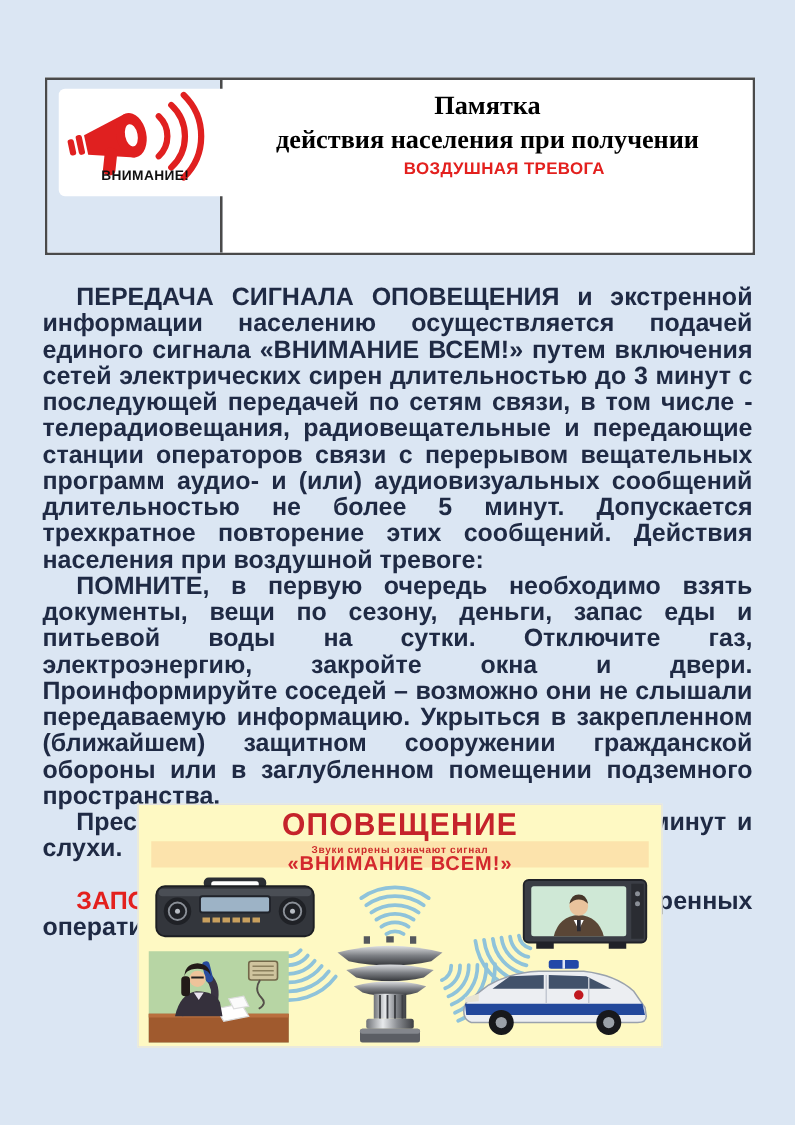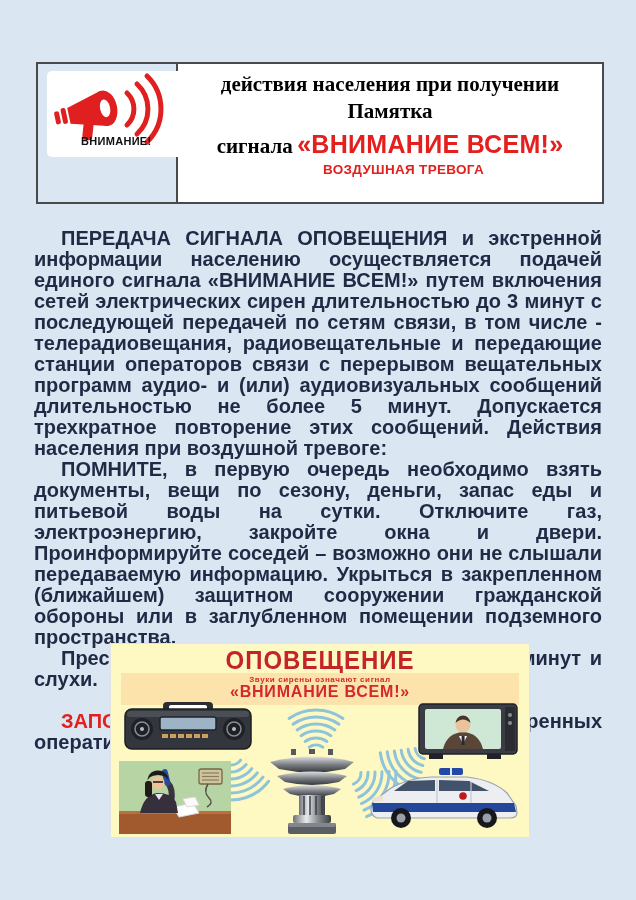--- a/index.html
+++ b/index.html
@@ -54,21 +54,21 @@
   .poster{
     position:absolute;left:110px;top:643px;width:420px;height:195px;
     background:#fef9c3;border:1px solid #e3e3e3;box-sizing:border-box;
     overflow:hidden;
   }
   .poster-title{
     margin-top:3px;text-align:center;font-size:24px;font-weight:800;
     color:#c5232b;letter-spacing:1px;transform:scaleY(1.05);
   }
   .poster-banner{
-    position:absolute;left:10px;top:29px;width:398px;height:32px;
+    position:absolute;left:10px;top:29px;width:398px;height:21px;
     background:#fce3ac;text-align:center;
   }
   .banner-small{
     font-size:8px;font-weight:bold;color:#cc2c2c;letter-spacing:0.6px;
     padding-top:2px;
   }
   .banner-big{
     font-size:16px;font-weight:800;color:#d3282e;letter-spacing:0.8px;
     line-height:16px;
   }
@@ -96,26 +96,22 @@
           <g fill="none" stroke="#e02020" stroke-width="5" stroke-linecap="round">
             <path d="M80,22 A22,22 0 0 1 80,54"></path>
             <path d="M90,13 A34,34 0 0 1 90,63"></path>
             <path d="M100,5 A46,46 0 0 1 100,71"></path>
           </g>
         </svg>
         <div class="logo-label">ВНИМАНИЕ!</div>
       </div>
     </div>
     <div class="header-right">
+      <div class="title-serif">Памятка</div>
       <div class="title-serif">действия населения при получении</div>
-      <div class="title-serif">Памятка</div>
-      <div class="title-line3">
-        <span class="title-serif">сигнала</span>
-        <span class="title-red">«ВНИМАНИЕ ВСЕМ!»</span>
-      </div>
       <div class="header-subtitle">ВОЗДУШНАЯ ТРЕВОГА</div>
     </div>
   </div>
 
   <div class="doc-body">
     <p>ПЕРЕДАЧА СИГНАЛА ОПОВЕЩЕНИЯ и экстренной информации населению осуществляется подачей единого сигнала «ВНИМАНИЕ ВСЕМ!» путем включения сетей электрических сирен длительностью до 3 минут с последующей передачей по сетям связи, в том числе - телерадиовещания, радиовещательные и передающие станции операторов связи с перерывом вещательных программ аудио- и (или) аудиовизуальных сообщений длительностью не более 5 минут. Допускается трехкратное повторение этих сообщений. Действия населения при воздушной тревоге:</p>
     <p>ПОМНИТЕ, в первую очередь необходимо взять документы, вещи по сезону, деньги, запас еды и питьевой воды на сутки. Отключите газ, электроэнергию, закройте окна и двери. Проинформируйте соседей – возможно они не слышали передаваемую информацию. Укрыться в закрепленном (ближайшем) защитном сооружении гражданской обороны или в заглубленном помещении подземного пространства.</p>
     <p>Пресекайте немедленно любые проявления минут и слухи.</p>
     <p class="gap-top"><span class="red-text">ЗАПОМНИТЕ!</span><span> Единый номер вызова экстренных оперативных служб </span><span class="red-text">«112».</span></p>
   </div>

